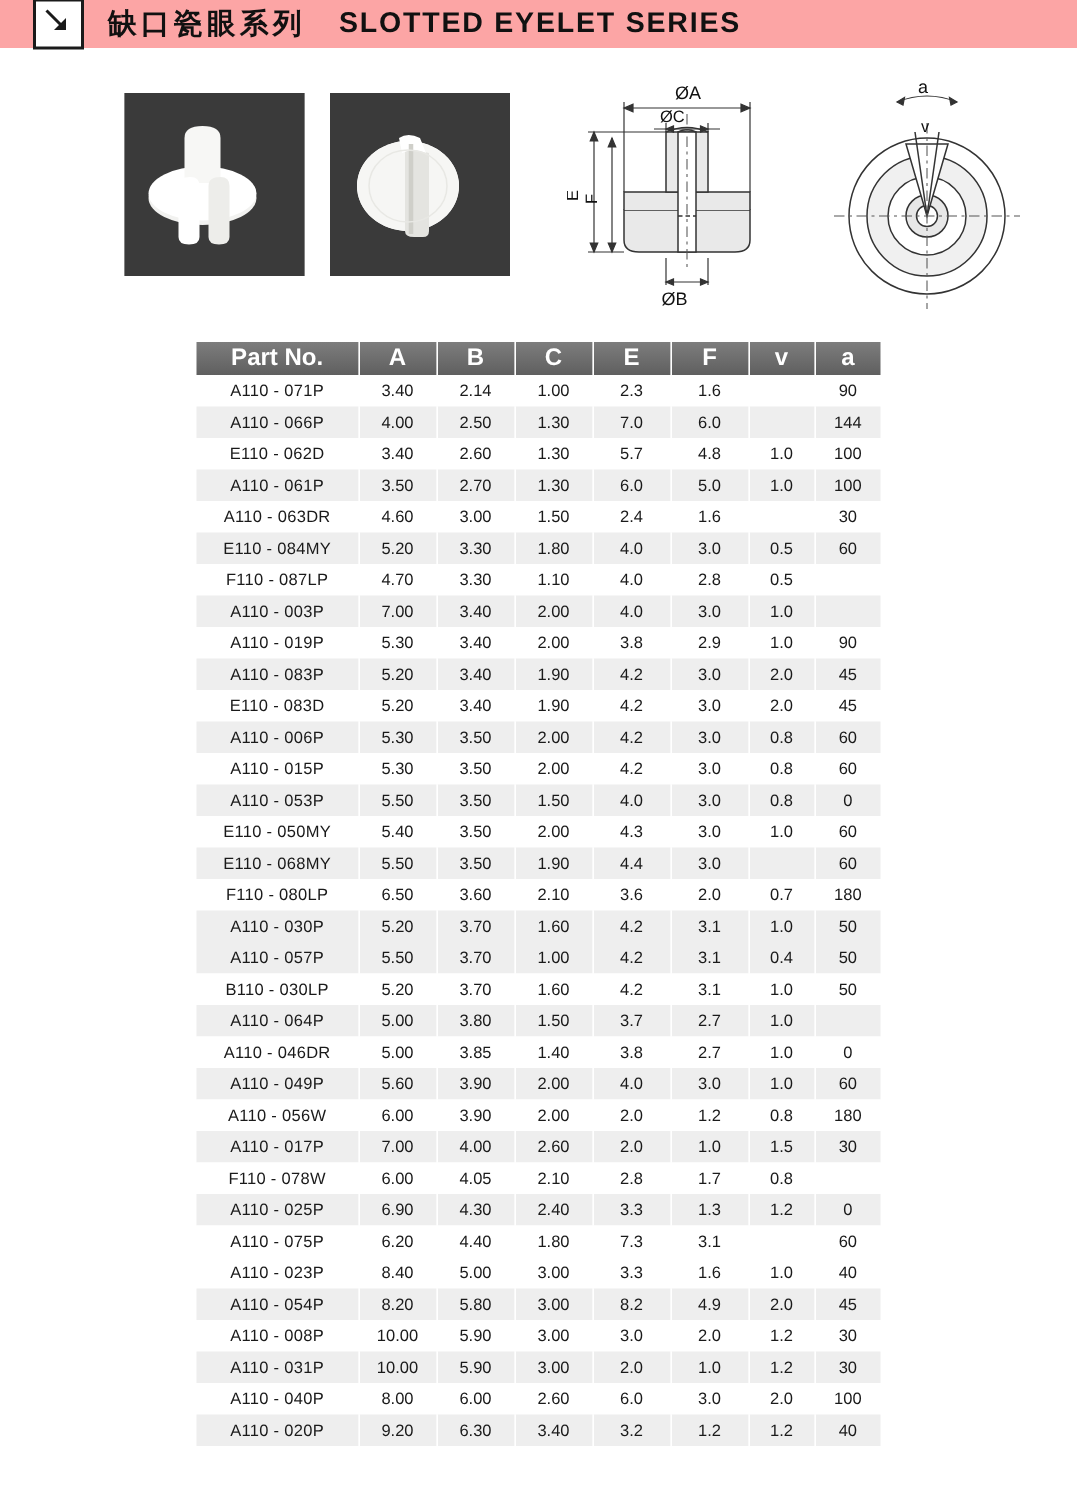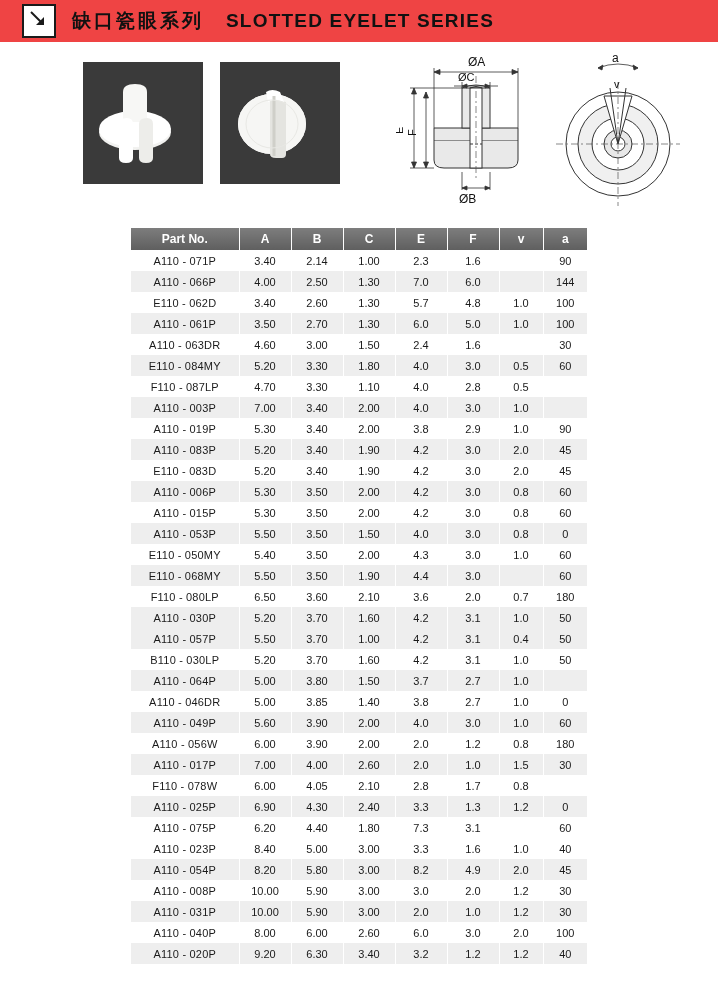--- a/index.html
+++ b/index.html
@@ -13,22 +13,22 @@
     position: relative;
     width: 718px; height: 1000px;
     background: #ffffff;
     overflow: hidden;
   }
 
   
   .header {
     position: absolute;
     left: 0; top: 0;
-    width: 718px; height: 42px;
-    background: #ef4444;
+    width: 718px; height: 32px;
+    background: #fca5a5;
     display: flex;
     align-items: center;
   }
   .header-icon {
     width: 34px; height: 34px;
     margin-left: 22px;
     border: 2px solid #1a1a1a;
     position: relative;
     background: #ffffff;
   }
@@ -53,40 +53,40 @@
     position: absolute;
     background: #3a3a3a;
   }
   .photo-1 { left: 83px; top: 62px; width: 120px; height: 122px; }
   .photo-2 { left: 220px; top: 62px; width: 120px; height: 122px; }
 
   
   .drawing {
     position: absolute;
   }
-  .drawing-front { left: 396px; top: 48px; width: 165px; height: 162px; }
+  .drawing-front { left: 378px; top: 48px; width: 165px; height: 162px; }
   .drawing-top { left: 548px; top: 48px; width: 140px; height: 162px; }
 
   
   .table-wrap {
     position: absolute;
     left: 131px; top: 228px;
     width: 456px;
   }
   table.spec {
     border-collapse: collapse;
     width: 456px;
     font-size: 11px;
     color: #1a1a1a;
   }
   table.spec thead th {
     background: #6e6e6e;
     background: linear-gradient(180deg,#7d7d7d 0%, #5f5f5f 100%);
     color: #ffffff;
-    font-size: 12px;
+    font-size: 16px;
     font-weight: bold;
     height: 22px;
     border-right: 1px solid #ffffff;
     text-align: center;
     padding: 0;
   }
   table.spec thead th:last-child { border-right: none; }
   table.spec thead th.partno { text-align: center; }
   table.spec tbody td {
     height: 21px;

